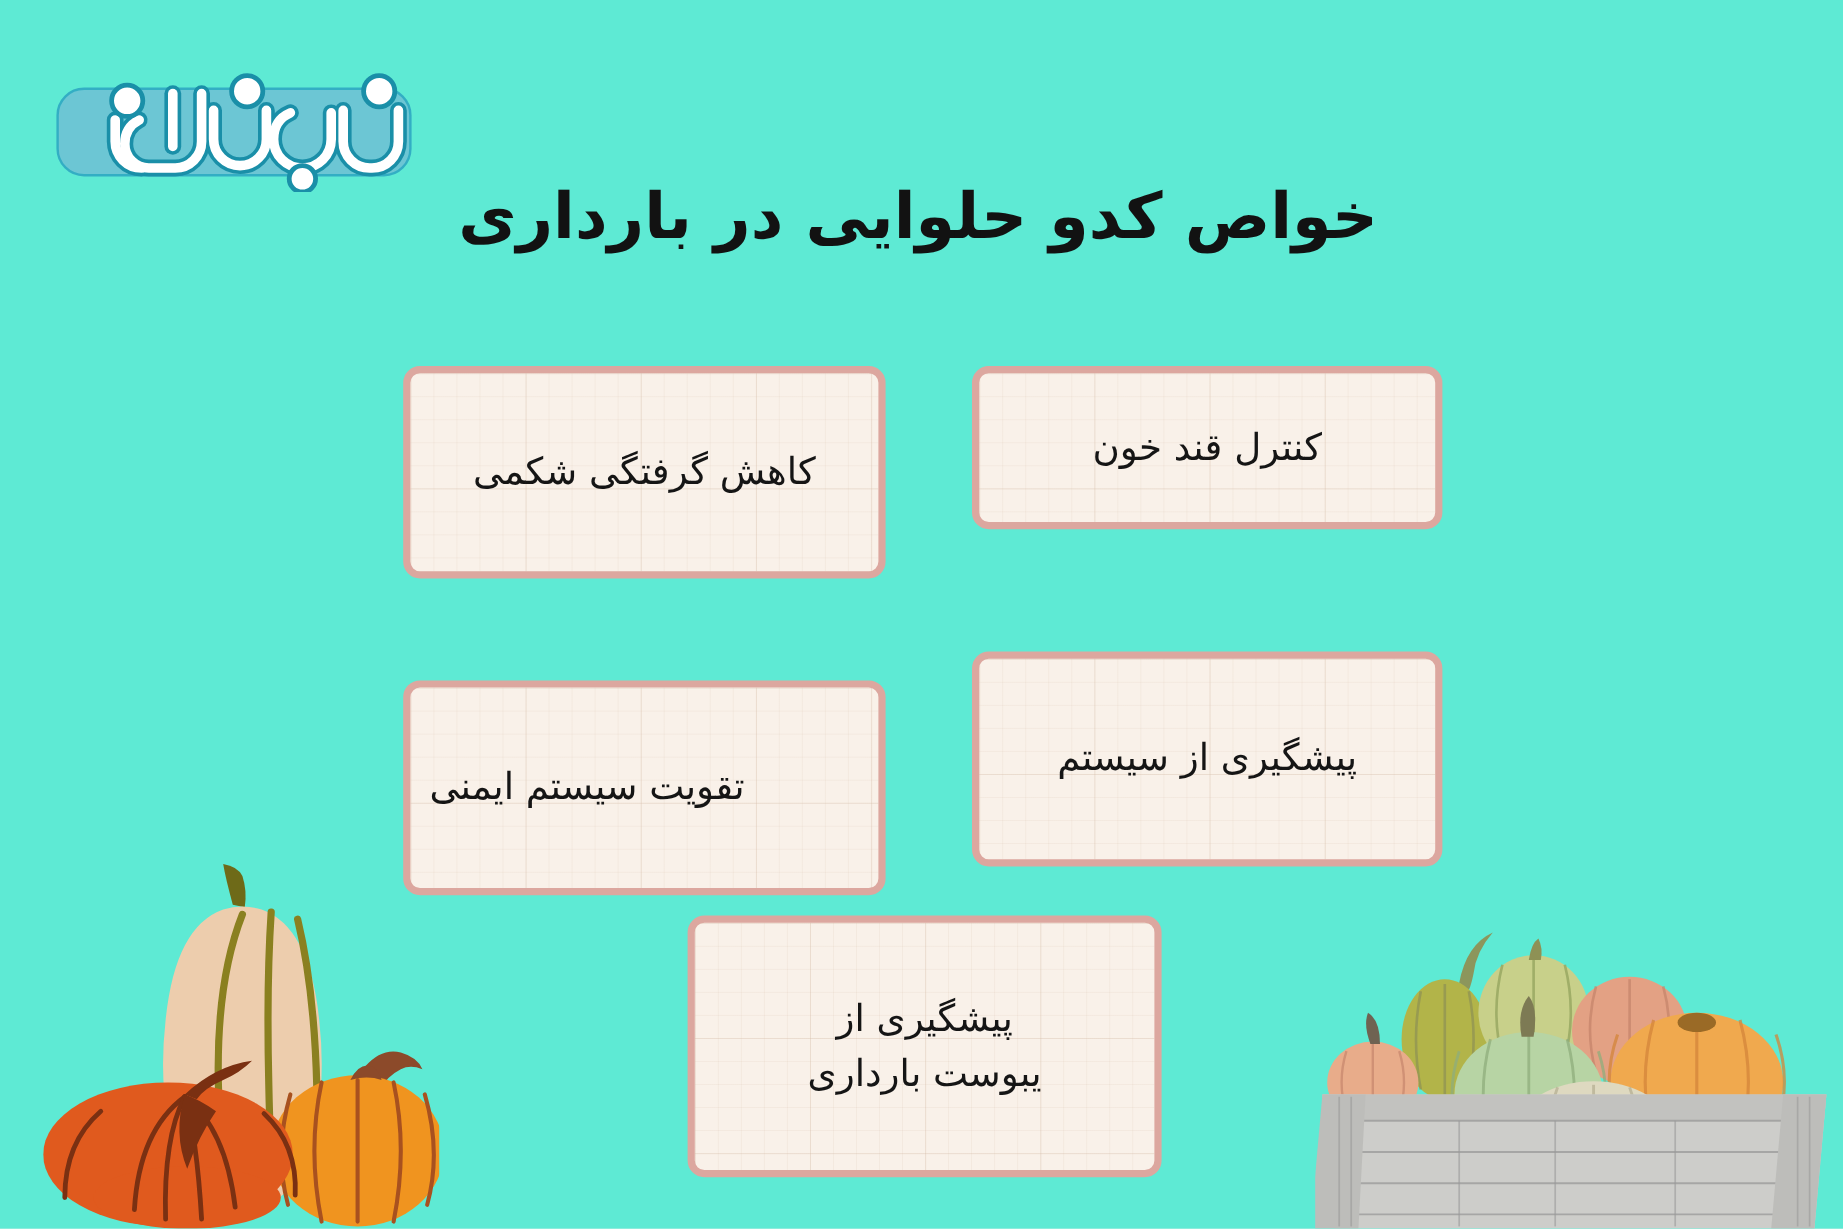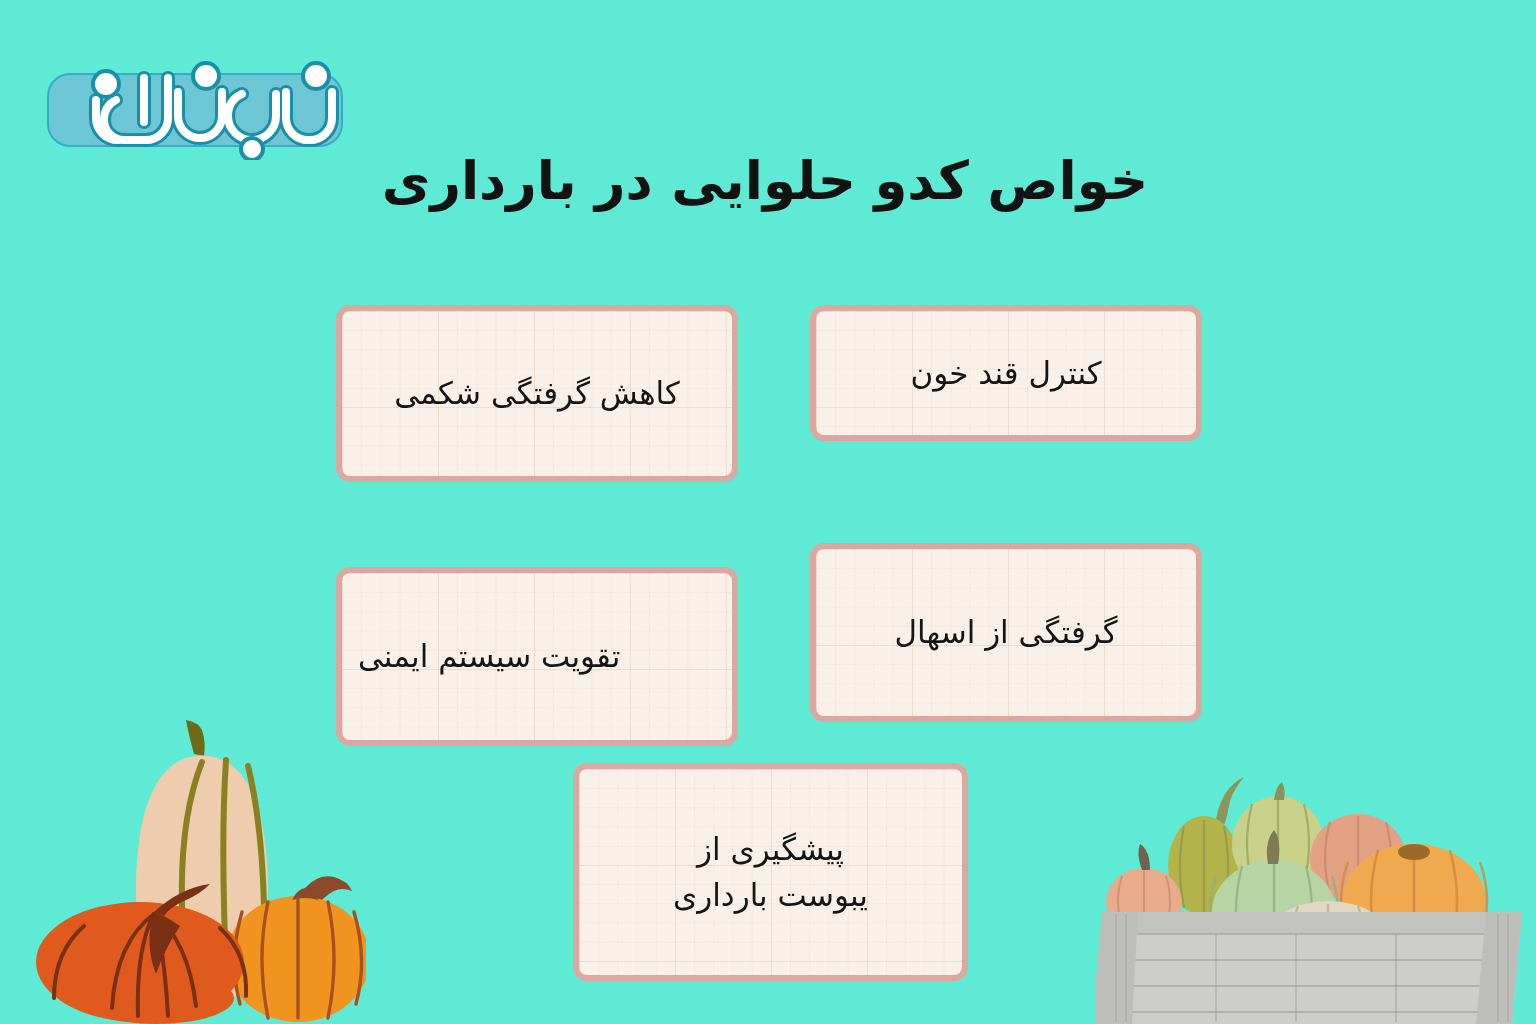--- a/index.html
+++ b/index.html
@@ -159,21 +159,21 @@
 
   <div class="card" id="card-1">
     <span class="card-label">کنترل قند خون</span>
   </div>
 
   <div class="card" id="card-2">
     <span class="card-label">تقویت سیستم ایمنی</span>
   </div>
 
   <div class="card" id="card-3">
-    <span class="card-label">گرفتگی از اسهال</span>
+    <span class="card-label">پیشگیری از سیستم</span>
   </div>
 
   <div class="card" id="card-4">
     <span class="card-label">پیشگیری از
 یبوست بارداری</span>
   </div>
 
   <div id="illus-left">
     <svg viewBox="0 0 330 310" xmlns="http://www.w3.org/2000/svg" role="img">
       <title>سه کدو تخت: کدوی قرمز-نارنجی، کدوی بلند کرم با راه‌راه زیتونی، کدوی نارنجی</title>

